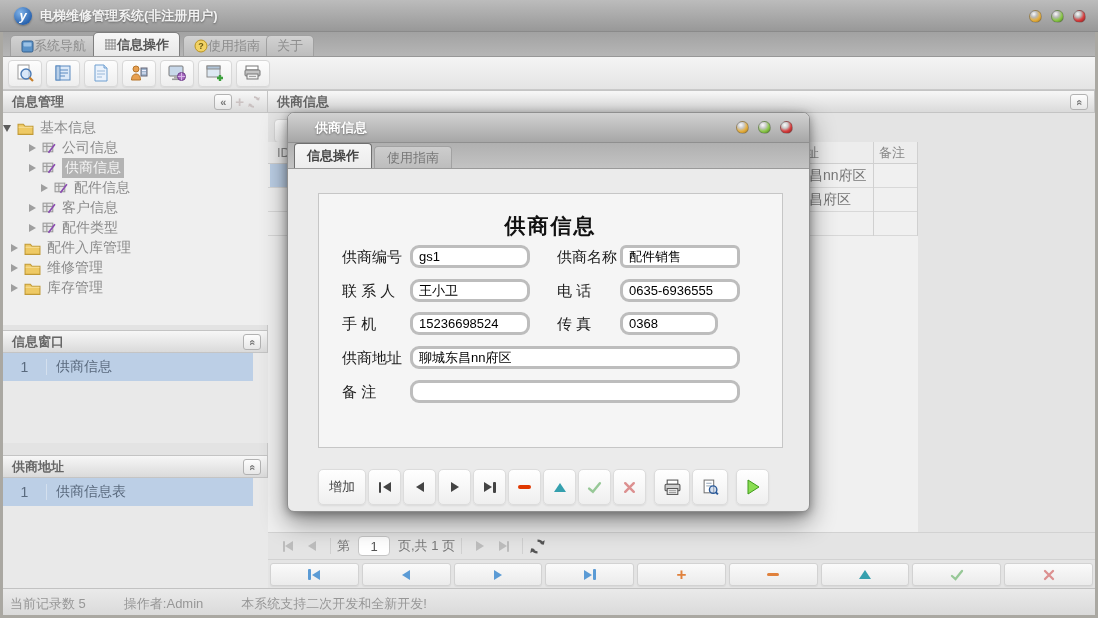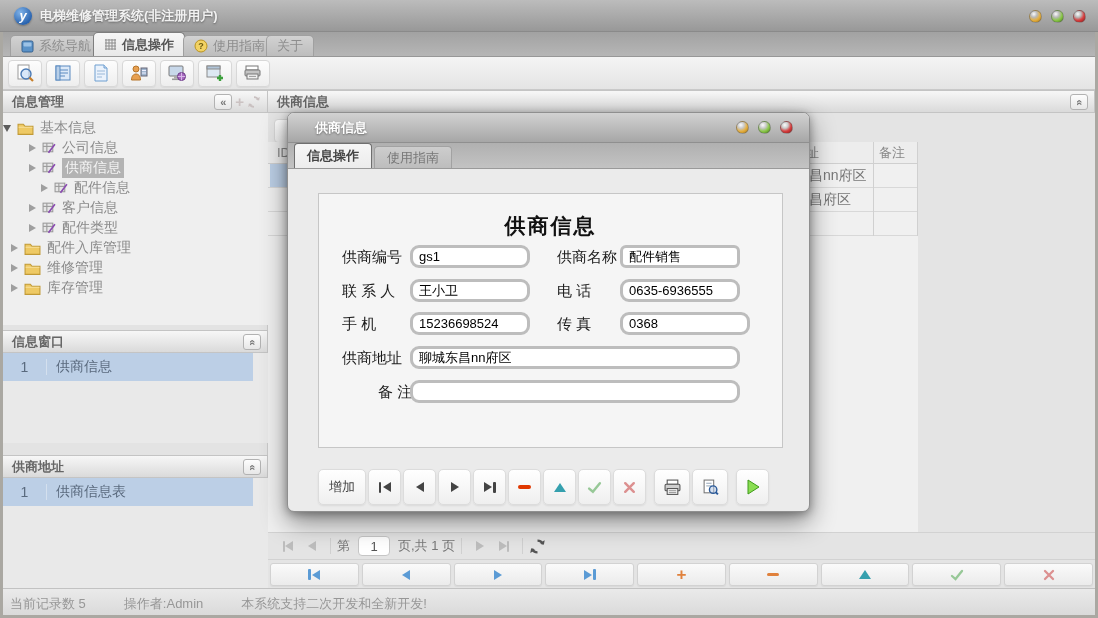--- a/index.html
+++ b/index.html
@@ -14,21 +14,21 @@
           font-size:13px; text-align:center; line-height:17px; box-shadow:0 1px 2px rgba(0,0,0,.3); }
   .wtitle { left:40px; top:0; height:32px; line-height:32px; color:#f2f2f2; font-size:13px; font-weight:bold; text-shadow:0 1px 2px rgba(90,90,90,.9); }
   .lights { top:10px; display:flex; gap:9px; }
   .light { width:13px; height:13px; border-radius:50%; border:1px solid rgba(100,100,100,.55); }
   .l-yellow { background:radial-gradient(circle at 35% 28%, rgba(255,255,255,.95), rgba(255,255,255,.2) 30%, #e6b040 58%, #a87614); }
   .l-green  { background:radial-gradient(circle at 35% 28%, rgba(255,255,255,.95), rgba(255,255,255,.2) 30%, #8cc84a 58%, #447e16); }
   .l-red    { background:radial-gradient(circle at 35% 28%, rgba(255,255,255,.95), rgba(255,255,255,.2) 30%, #d84040 58%, #8e1212); }
 
   .tabbar { left:0; top:32px; width:1098px; height:25px; background:linear-gradient(#a2a2a2,#b6b6b6); border-bottom:1px solid #979797; }
   .mtab { position:absolute; bottom:0; height:21px; border-radius:5px 5px 0 0; border:1px solid #a0a0a0; border-bottom:none;
-          background:linear-gradient(#d2d2d2,#bdbdbd); color:#8d8d8d; font-size:13px; display:flex; align-items:center; gap:5px; padding:0 10px; }
+          background:linear-gradient(#d2d2d2,#bdbdbd); color:#8d8d8d; font-size:13px; display:flex; align-items:center; padding:0 10px; }
   .mtab.active { height:24px; background:linear-gradient(#f7f7f7,#e8e8e8); border-color:#7e7e7e; color:#555; font-weight:bold; }
 
   .toolbar { left:0; top:57px; width:1098px; height:33px; background:linear-gradient(#f4f4f4,#e4e4e4); border-bottom:1px solid #c9c9c9;
              display:flex; align-items:center; gap:4px; padding-left:8px; }
   .tbtn { width:34px; height:27px; border:1px solid #d8d8d8; border-radius:4px; background:linear-gradient(#fdfdfd,#eeeeee);
           display:flex; align-items:center; justify-content:center; box-shadow:0 1px 1px rgba(0,0,0,.05); }
 
   
   .frame { background:#aaa8a2; z-index:4; }
 
@@ -472,26 +472,26 @@
     <input class="abs finput" style="left: 301px; top: 51px; width: 120px; border-radius: 6px;" value="配件销售">
 
     <div class="abs flabel" style="left:23px; top:85px;">联 系 人</div>
     <input class="abs finput" style="left: 91px; top: 85px; width: 120px;" value="王小卫">
     <div class="abs flabel" style="left:238px; top:85px;">电 话</div>
     <input class="abs finput" style="left: 301px; top: 85px; width: 120px;" value="0635-6936555">
 
     <div class="abs flabel" style="left:23px; top:118px;">手 机</div>
     <input class="abs finput" style="left: 91px; top: 118px; width: 120px;" value="15236698524">
     <div class="abs flabel" style="left:238px; top:118px;">传 真</div>
-    <input class="abs finput" style="left: 301px; top: 118px; width: 130px;" value="0368">
+    <input class="abs finput" style="left: 301px; top: 118px; width: 98px;" value="0368">
 
     <div class="abs flabel" style="left:23px; top:152px;">供商地址</div>
     <input class="abs finput" style="left: 91px; top: 152px; width: 330px;" value="聊城东昌nn府区">
 
-    <div class="abs flabel" style="left:23px; top:186px;margin-left:36px;">备 注</div>
+    <div class="abs flabel" style="left:23px; top:186px;">备 注</div>
     <input class="abs finput" style="left: 91px; top: 186px; width: 330px;" value="">
   </div>
 
   <div class="abs dtoolbar">
     <div class="dbtn wide">
         <span>增加</span>
       </div>
     <div class="dbtn c-dblue">
         <span class="vbar"></span>
         <span class="tri-l"></span>

